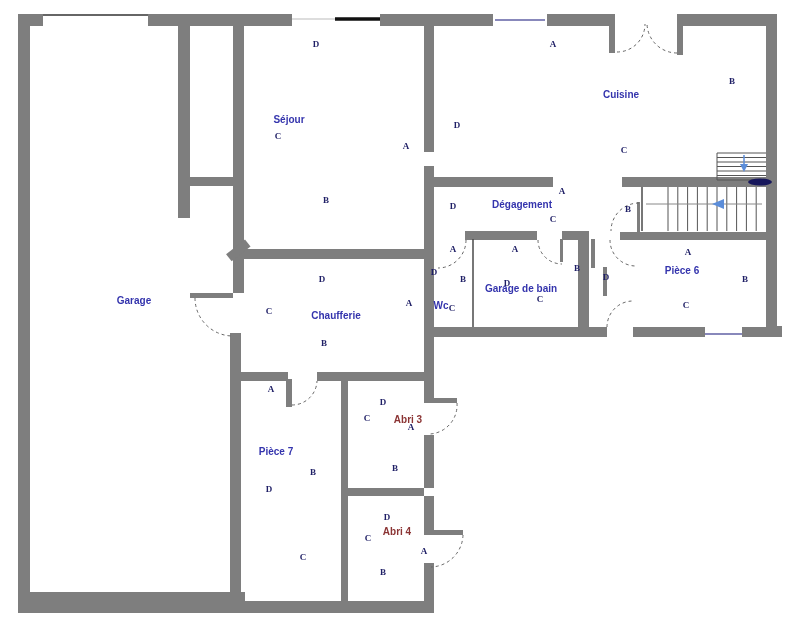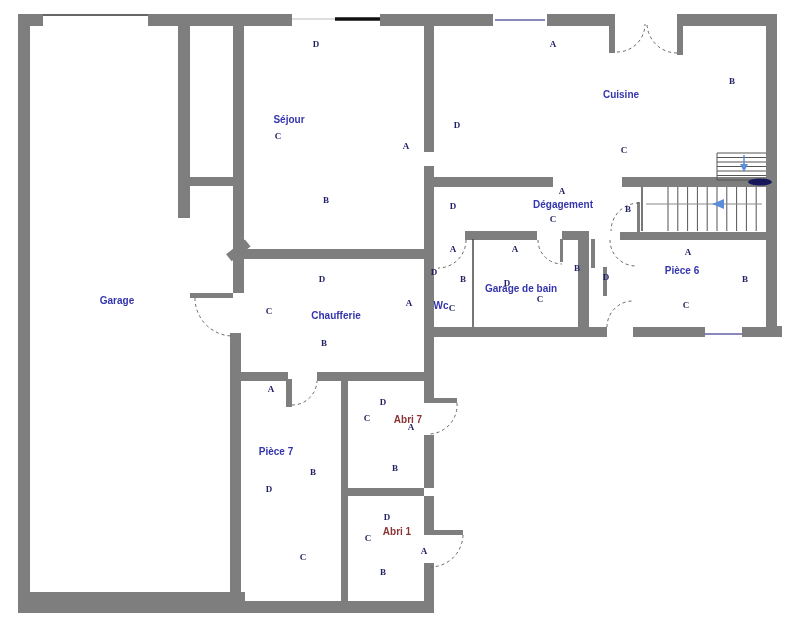--- a/index.html
+++ b/index.html
@@ -124,29 +124,29 @@
       <line x1="744" y1="155" x2="744" y2="165" stroke="#5b8dd9" stroke-width="1.5"></line>
       <polygon points="744,172 740,164 748,164" fill="#5b8dd9"></polygon>
       <polygon points="712,204 724,199 724,209" fill="#5b8dd9"></polygon>
     </g>
     <ellipse cx="760" cy="182" rx="12" ry="3.5" fill="#17175c"></ellipse>
   </svg>
 
   <div id="labels-layer">
       <span class="room-label" style="left: 289px; top: 119px; color: rgb(52, 52, 173);">Séjour</span>
       <span class="room-label" style="left: 621px; top: 94px; color: rgb(52, 52, 173);">Cuisine</span>
-      <span class="room-label" style="left: 117px; top: 300px; color: rgb(52, 52, 173);">Garage</span>
-      <span class="room-label" style="left: 522px; top: 204px; color: rgb(52, 52, 173); margin-left: 41px;">Dégagement</span>
+      <span class="room-label" style="left: 134px; top: 300px; color: rgb(52, 52, 173);">Garage</span>
+      <span class="room-label" style="left: 522px; top: 204px; color: rgb(52, 52, 173);">Dégagement</span>
       <span class="room-label" style="left: 441px; top: 285px; color: rgb(52, 52, 173); margin-top: 20px;">Wc</span>
       <span class="room-label" style="left: 521px; top: 288px; color: rgb(52, 52, 173);">Garage de bain</span>
       <span class="room-label" style="left: 682px; top: 270px; color: rgb(52, 52, 173);">Pièce 6</span>
       <span class="room-label" style="left: 336px; top: 315px; color: rgb(52, 52, 173);">Chaufferie</span>
       <span class="room-label" style="left: 276px; top: 451px; color: rgb(52, 52, 173);">Pièce 7</span>
-      <span class="room-label" style="left: 408px; top: 419px; color: rgb(139, 52, 52);">Abri 7</span>
-      <span class="room-label" style="left: 397px; top: 531px; color: rgb(139, 52, 52);">Abri 1</span>
+      <span class="room-label" style="left: 408px; top: 419px; color: rgb(139, 52, 52);">Abri 3</span>
+      <span class="room-label" style="left: 397px; top: 531px; color: rgb(139, 52, 52);">Abri 4</span>
       <span class="wall-letter" style="left: 316px; top: 44px; color: rgb(31, 31, 102);">D</span>
       <span class="wall-letter" style="left: 553px; top: 44px; color: rgb(31, 31, 102);">A</span>
       <span class="wall-letter" style="left: 732px; top: 81px; color: rgb(31, 31, 102);">B</span>
       <span class="wall-letter" style="left: 457px; top: 125px; color: rgb(31, 31, 102);">D</span>
       <span class="wall-letter" style="left: 278px; top: 136px; color: rgb(31, 31, 102);">C</span>
       <span class="wall-letter" style="left: 406px; top: 146px; color: rgb(31, 31, 102);">A</span>
       <span class="wall-letter" style="left: 624px; top: 150px; color: rgb(31, 31, 102);">C</span>
       <span class="wall-letter" style="left: 562px; top: 191px; color: rgb(31, 31, 102);">A</span>
       <span class="wall-letter" style="left: 326px; top: 200px; color: rgb(31, 31, 102);">B</span>
       <span class="wall-letter" style="left: 453px; top: 206px; color: rgb(31, 31, 102);">D</span>

